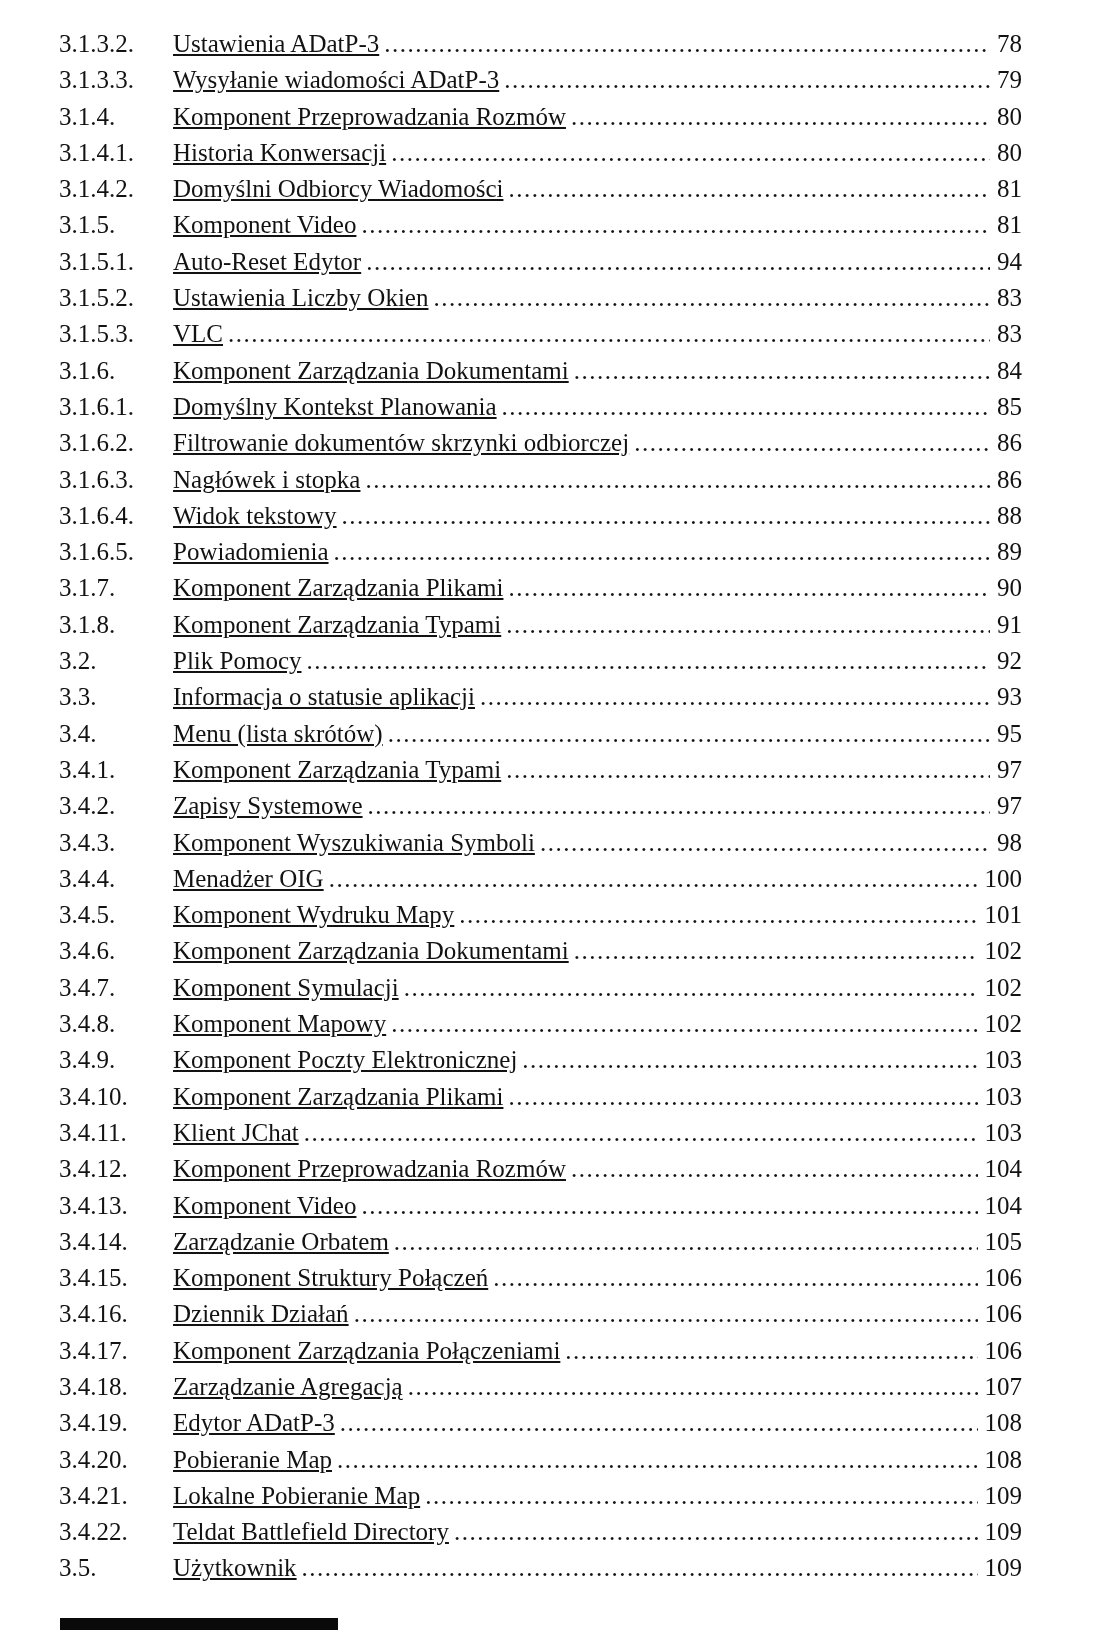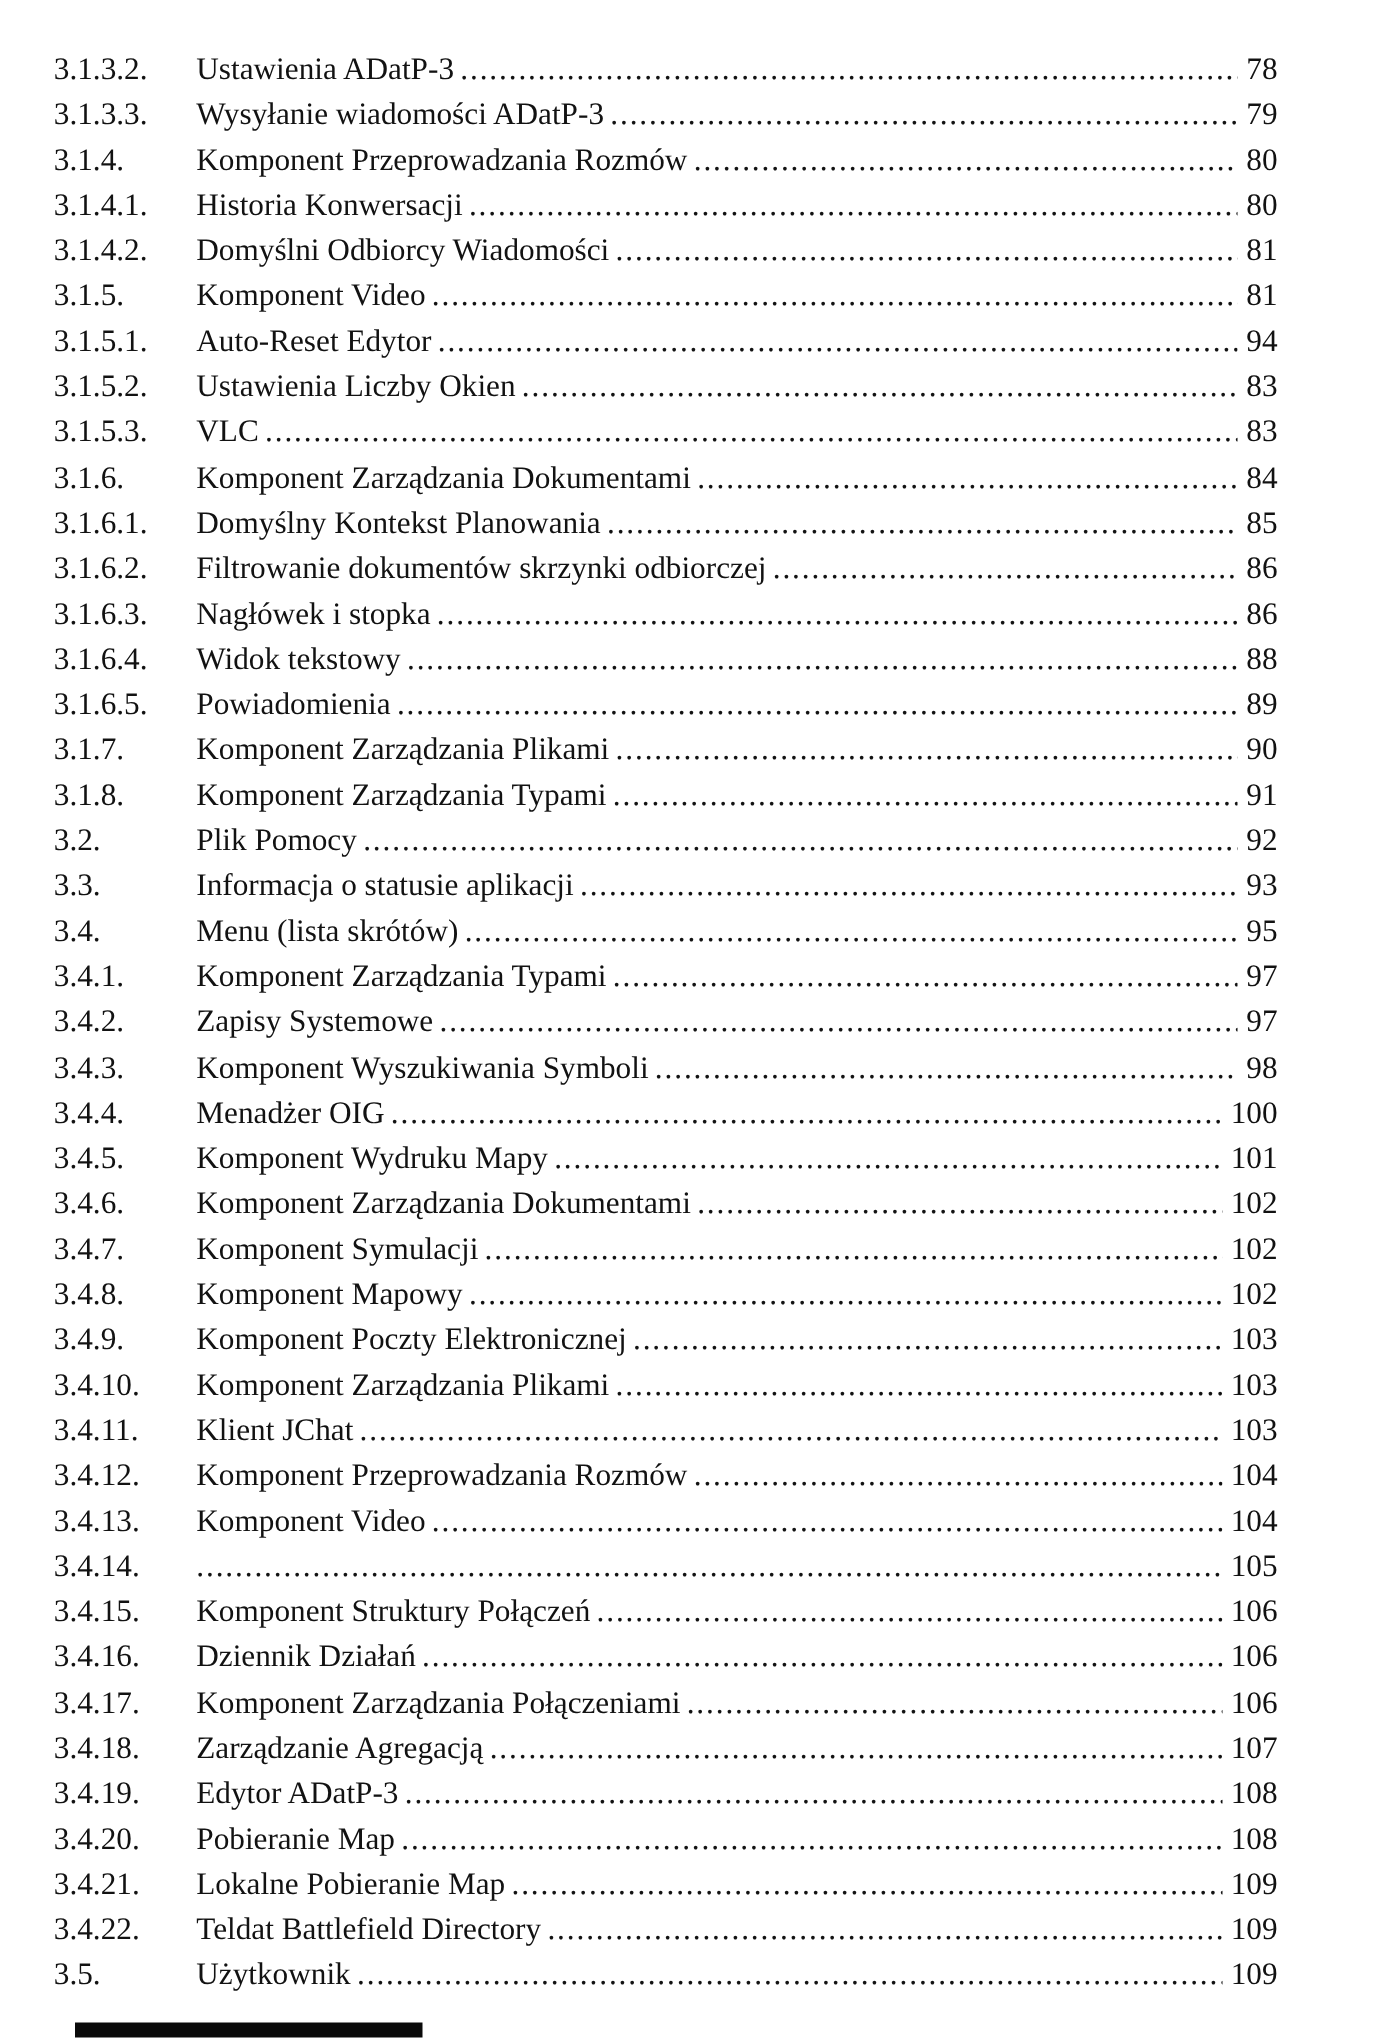--- a/index.html
+++ b/index.html
@@ -11,37 +11,39 @@
     height: 1630px;
     background: #ffffff;
     font-family: "Liberation Serif", "DejaVu Serif", serif;
     color: #121212;
     position: relative;
     overflow: hidden;
   }
   .page {
     position: absolute;
     inset: 0;
-    padding: 38px 84px 0 43px;
+    padding: 26px 84px 0 43px;
     box-sizing: border-box;
+    margin-left: 16px;
   }
   .toc-row {
     display: flex;
     align-items: baseline;
     height: 36.3px;
     line-height: 36.3px;
     font-size: 25px;
     white-space: nowrap;
   }
   .num {
     flex: 0 0 114px;
   }
   .title {
     flex: 0 0 auto;
     padding-right: 5px;
+    text-decoration: underline;
   }
   .leader {
     flex: 1 1 auto;
     min-width: 0;
     overflow: hidden;
     white-space: nowrap;
     letter-spacing: 1.5px;
   }
   .pg {
     flex: 0 0 auto;
@@ -288,20 +290,21 @@
 
   <div class="toc-row">
     <span class="num">3.4.13.</span>
     <span class="title">Komponent Video</span>
     <span class="leader">............................................................................................................................................................................................................................................................................................................</span>
     <span class="pg">104</span>
   </div>
 
   <div class="toc-row">
     <span class="num">3.4.14.</span>
+    <span class="title">Zarządzanie Orbatem</span>
     <span class="leader">............................................................................................................................................................................................................................................................................................................</span>
     <span class="pg">105</span>
   </div>
 
   <div class="toc-row">
     <span class="num">3.4.15.</span>
     <span class="title">Komponent Struktury Połączeń</span>
     <span class="leader">............................................................................................................................................................................................................................................................................................................</span>
     <span class="pg">106</span>
   </div>

